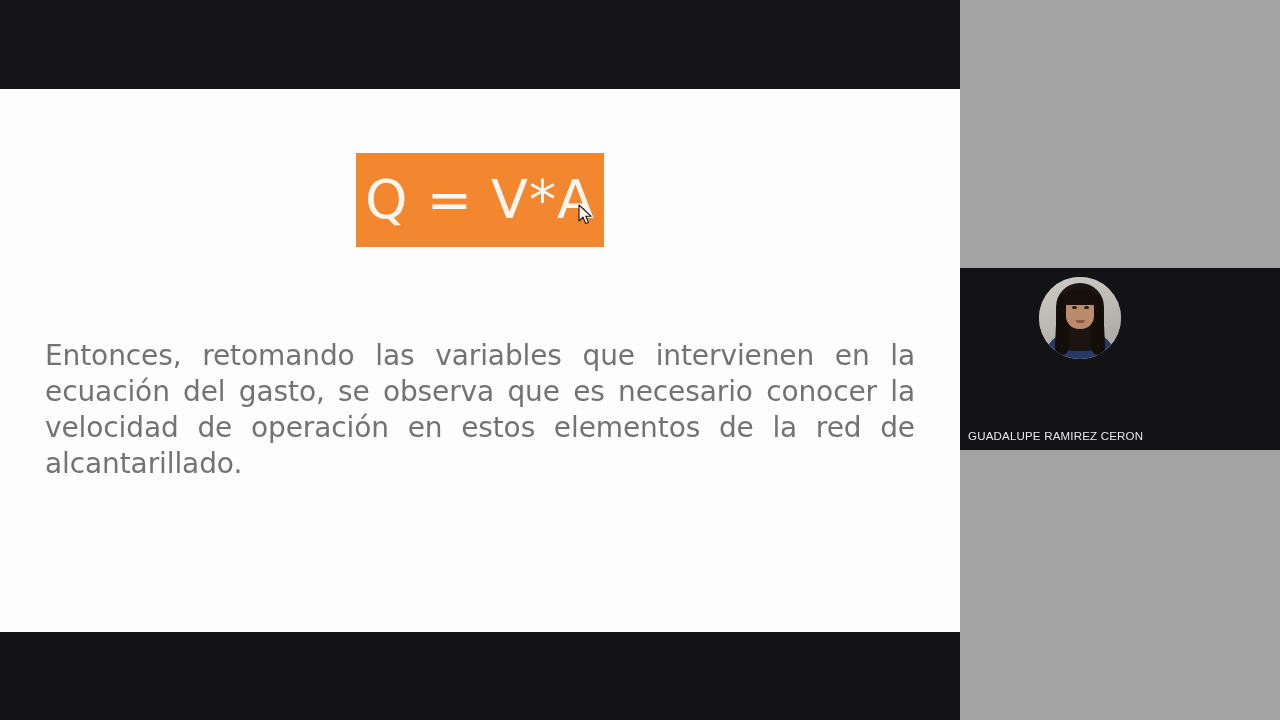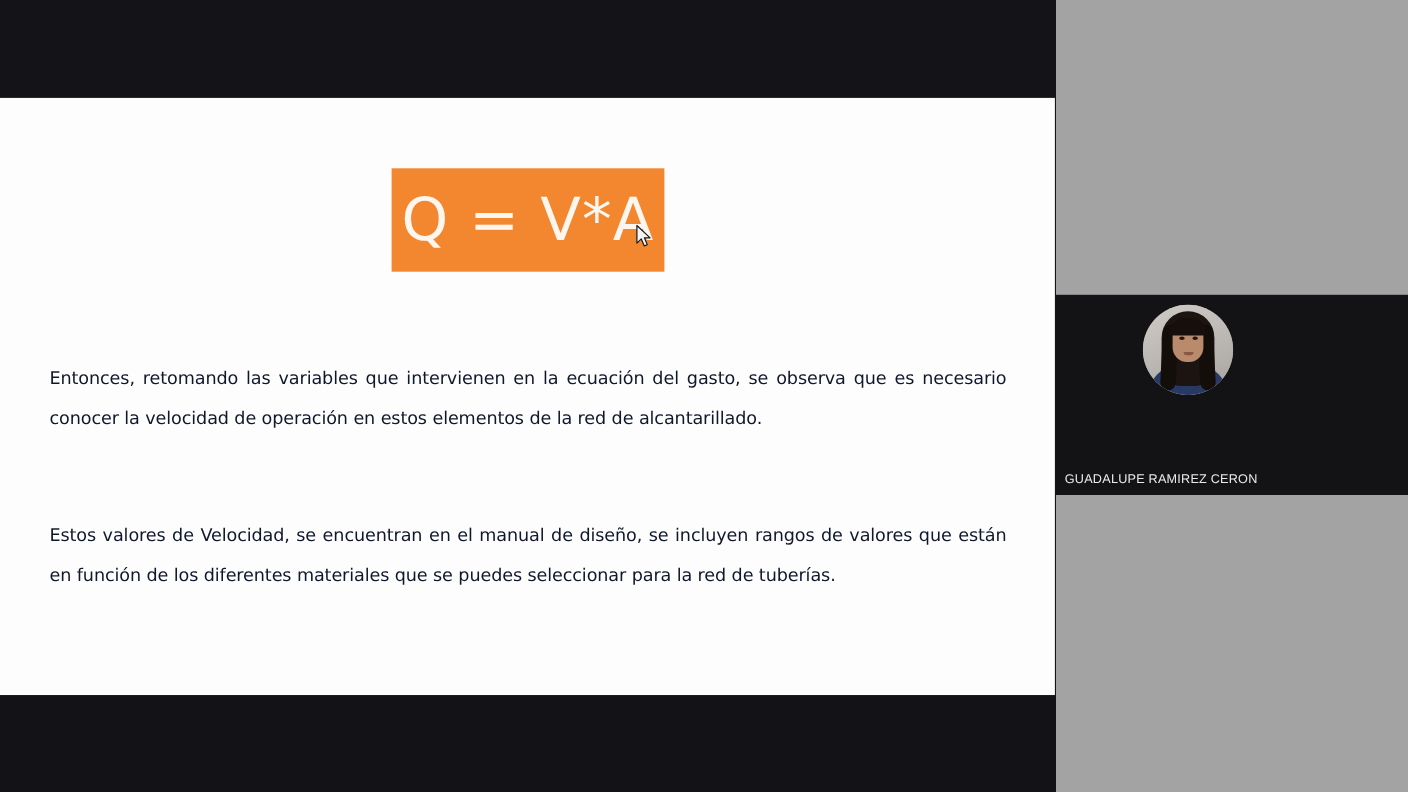--- a/index.html
+++ b/index.html
@@ -51,20 +51,21 @@
 
   
   #slide {
     position: absolute;
     left: 0;
     top: 89px;
     width: 959px;
     height: 543px;
     background: #fdfdfe;
     overflow: hidden;
+    padding-left: 13px;
   }
 
   #formula-box {
     position: absolute;
     left: 356px;
     top: 64px;
     width: 248px;
     height: 94px;
     background: #f2872f;
     display: flex;
@@ -79,23 +80,23 @@
     letter-spacing: 1px;
     line-height: 1;
     white-space: pre;
     user-select: none;
   }
 
   .slide-paragraph {
     position: absolute;
     left: 45px;
     width: 870px;
-    color: #0f172a;
+    color: #737373;
     font-family: "DejaVu Sans", sans-serif;
-    font-size: 16px;
+    font-size: 28px;
     line-height: 36px;
     text-align: justify;
     text-justify: inter-word;
     letter-spacing: -0.1px;
   }
   #paragraph-1 { top: 221px; }
   #paragraph-2 { top: 364px; }
 
   
   #participant-rail {
@@ -240,21 +241,20 @@
     <div id="letterbox-top"></div>
 
     <div id="slide">
 
       <div id="formula-box">
         <span id="formula-text">Q = V*A</span>
       </div>
 
       <p class="slide-paragraph" id="paragraph-1">Entonces, retomando las variables que intervienen en la ecuación del gasto, se observa que es necesario conocer la velocidad de operación en estos elementos de la red de alcantarillado.</p>
 
-      <p class="slide-paragraph" id="paragraph-2">Estos valores de Velocidad, se encuentran en el manual de diseño, se incluyen rangos de valores que están en función de los diferentes materiales que se puedes seleccionar para la red de tuberías.</p>
 
     </div>
 
     <div id="letterbox-bottom"></div>
 
   </div>
 
   <div id="participant-rail">
 
     <div id="video-tile">

